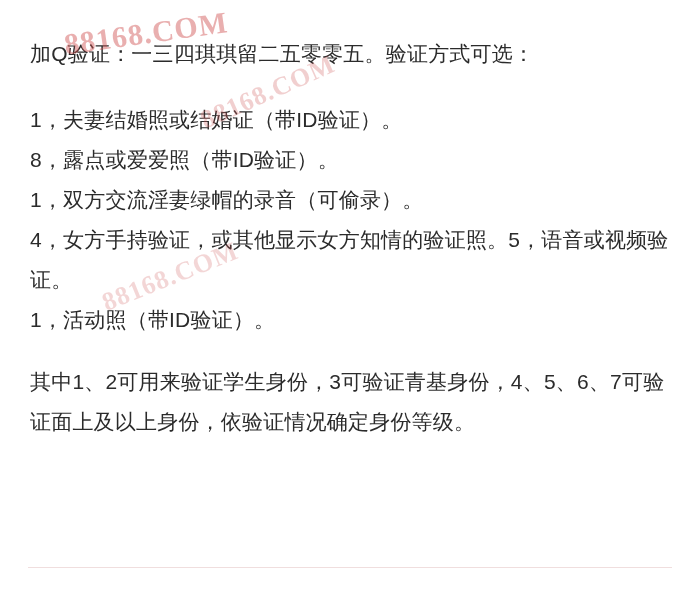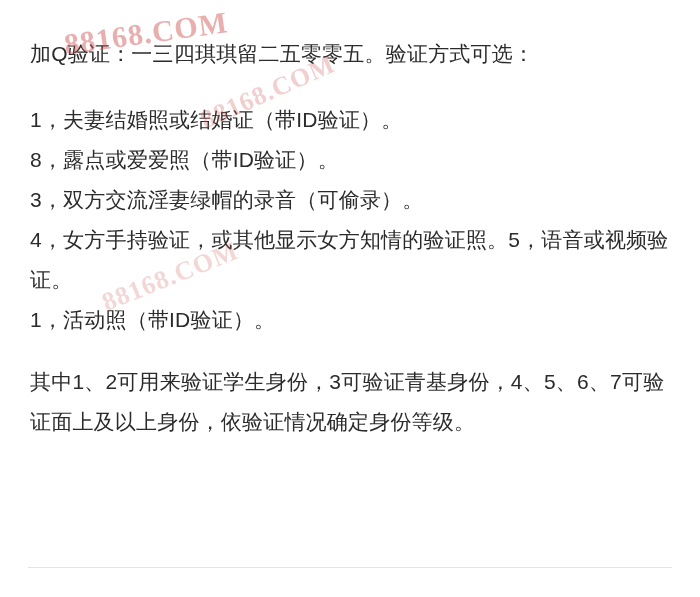--- a/index.html
+++ b/index.html
@@ -101,21 +101,21 @@
 </head>
 <body>
 
 <div class="page">
 
   <div class="doc-text">
     <p class="para">加Q验证：一三四琪琪留二五零零五。验证方式可选：</p>
     <div class="gap-md"></div>
     <p class="para">1，夫妻结婚照或结婚证（带ID验证）。</p>
     <p class="para">8，露点或爱爱照（带ID验证）。</p>
-    <p class="para">3，双方交流淫妻绿帽的录音（可偷录）。</p>
+    <p class="para">1，双方交流淫妻绿帽的录音（可偷录）。</p>
     <p class="para">4，女方手持验证，或其他显示女方知情的验证照。5，语音或视频验证。</p>
     <p class="para">1，活动照（带ID验证）。</p>
     <div class="gap-sm"></div>
     <p class="para">其中1、2可用来验证学生身份，3可验证青基身份，4、5、6、7可验证面上及以上身份，依验证情况确定身份等级。</p>
   </div>
 
   <div class="bottom-rule"></div>
 </div>
 
 <div class="watermark-layer">

